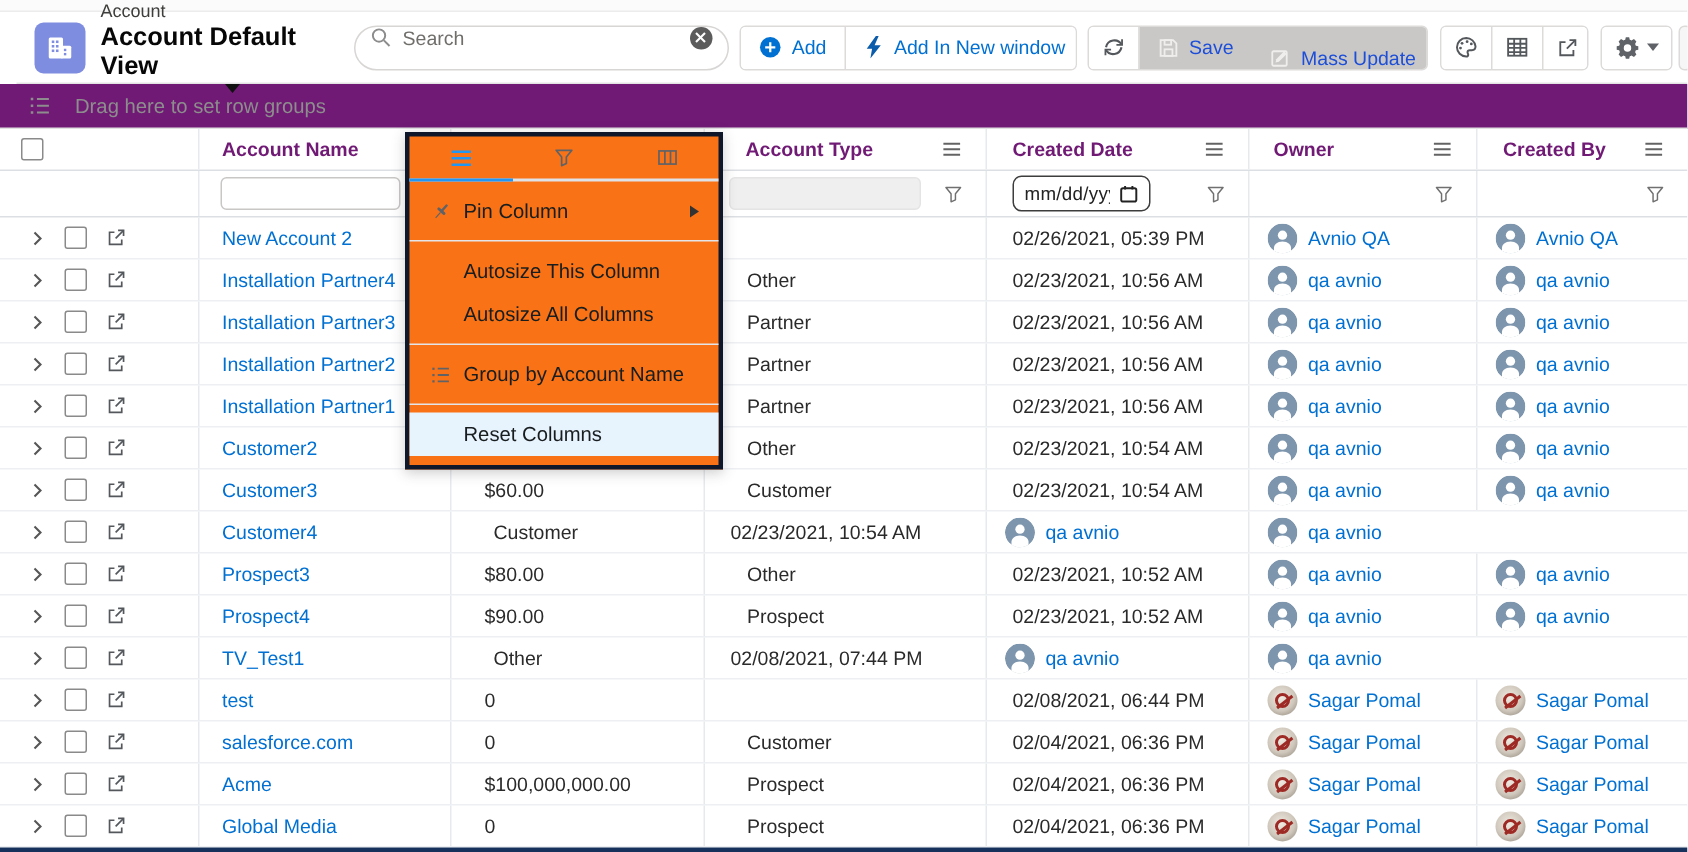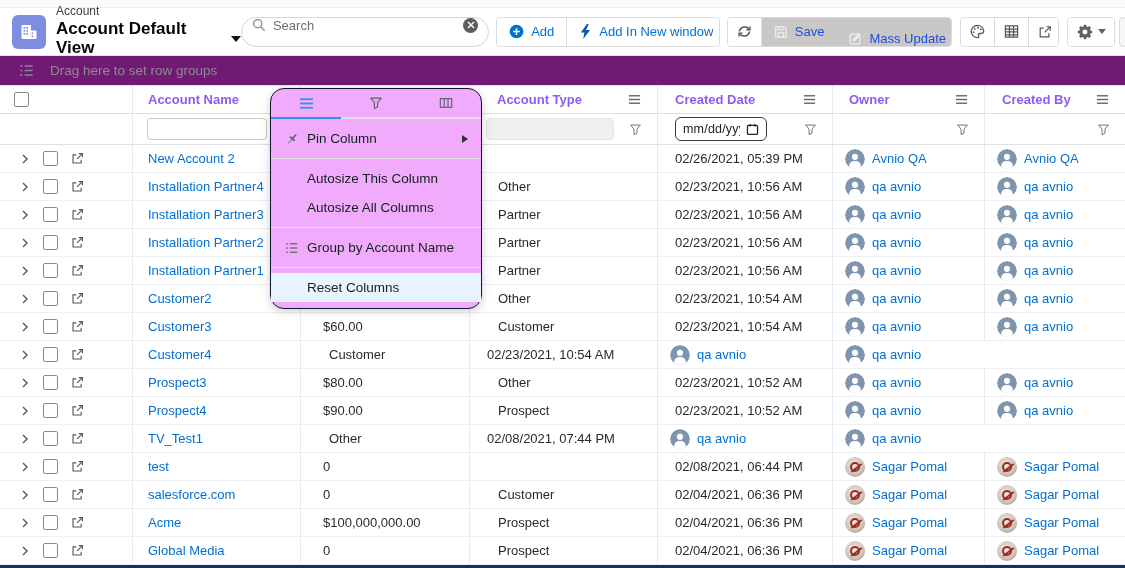--- a/index.html
+++ b/index.html
@@ -6,25 +6,25 @@
   html,body { width:1125px; height:568px; }
   body {
     font-family:"Liberation Sans", sans-serif;
     background:#fff; color:#2a2a2a; overflow:hidden; position:relative;
     font-size:13px;
   }
   
   .top-strip { height:8px; background:#fbfbfb; border-bottom:1px solid #ececec; }
 
   
-  .app-header { height:48px; display:flex; align-items:center; padding:0 0 0 12px; background:#fff; border-bottom:1px solid #e3e3e3; }
+  .app-header { height:48px; display:flex; align-items:center; padding:0 0 0 12px; background:#fff; border-bottom:1px solid #e3e3e3;margin-left:11px; }
   .logo { width:34px; height:34px; border-radius:6px; background:#7f8de1; display:flex; align-items:center; justify-content:center; flex:0 0 auto; }
   .title-block { margin-left:10px; line-height:1.15; }
   .obj-label { font-size:12px; color:#3e3e3c; }
-  .view-title { font-size:17px; font-weight:700; color:#080707; display:flex; align-items:center; }
+  .view-title { font-size:17px; font-weight:700; color:#080707; display:flex; align-items:center;flex-direction:column; }
   .caret-down { width:0; height:0; border-left:5px solid transparent; border-right:5px solid transparent; border-top:6px solid #111; margin-left:7px; margin-top:2px; }
   .hdr-spacer { flex:1; }
 
   .searchbox { width:255px; height:30px; border:1px solid #d8d6d4; border-radius:16px; display:flex; align-items:flex-start; padding:0 10px; background:#fff; }
   .searchbox input { border:none; outline:none; flex:1; font-size:13px; font-family:inherit; margin-left:7px; color:#2a2a2a; min-width:0; }
   .searchbox input::placeholder { color:#706e6b; }
   .clear-btn { width:15px; height:15px; border-radius:50%; background:#5c5c5c; display:flex; align-items:center; justify-content:center; flex:0 0 auto; }
 
   .btn-group { display:flex; align-items:stretch; height:30px; border:1px solid #dddbda; border-radius:4px; overflow:hidden; background:#fff; margin-left:7px; }
   .tb-btn { display:flex; align-items:center; padding:0 12px; background:#fff; font-size:13px; color:#0070d2; white-space:nowrap; border:none; font-family:inherit; cursor:pointer; }
@@ -35,21 +35,21 @@
   .tb-btn.disabled + .tb-btn.disabled { border-left:none;align-items:flex-end; }
   .gear-btn { display:flex; align-items:center; gap:5px; }
   .gear-caret { width:0; height:0; border-left:4px solid transparent; border-right:4px solid transparent; border-top:5px solid #5f6368; }
   .edge-sliver { position:absolute; right:-3px; top:17px; width:9px; height:30px; border:1px solid #dddbda; border-radius:4px; background:#f6f6f6; }
 
   
   .row-group-bar { height:30px; display:flex; align-items:center; padding:0 0 0 19px; border-bottom:1px solid #e2e2e2; background:#701a75; color:#8d8d8d; }
   .row-group-bar .rg-text { margin-left:16px; font-size:13.5px; }
 
   .g-head, .g-filter, .g-row { display:grid; grid-template-columns:133px 168px 169px 188px 175px 152px 140px; }
-  .g-head { height:28px; border-bottom:1px solid #dcdfe3; font-weight:700; color:#8b5cf6; }
+  .g-head { height:28px; border-bottom:1px solid #dcdfe3; font-weight:700; color:#701a75; }
   .g-filter { height:31px; border-bottom:1px solid #dcdfe3; }
   .g-row { height:28px; border-bottom:1px solid #edeff2; }
   .h-cell, .f-cell, .r-cell { display:flex; align-items:center; border-right:1px solid #e7eaed; overflow:hidden; white-space:nowrap; }
   .h-cell:last-child, .f-cell:last-child, .r-cell:last-child { border-right:none; }
   .h-cell .menu-glyph { margin-left:auto; margin-right:16px; display:flex; }
   .pl14{padding-left:14px}.pl15{padding-left:15px}.pl17{padding-left:17px}.pl22{padding-left:22px}.pl27{padding-left:27px}.pl28{padding-left:28px}.pl16{padding-left:16px}.pl12{padding-left:12px}
 
   .cb { width:15px; height:15px; border:1px solid #8a8a8a; border-radius:2px; background:#fff; display:inline-block; flex:0 0 auto; }
   .f-input { height:22px; border:1px solid #c9c7c5; border-radius:4px; background:#fff; width:120px; margin-left:14px; font-family:inherit; font-size:12px; padding:0 6px; outline:none; }
   .f-input.gray { background:#efefef; border:1px solid #e4e4e4; width:128px; margin-left:16px; }
@@ -64,22 +64,22 @@
   .ctrls, .ctrls * { display:flex; align-items:center; }
 
   .avatar { width:20px; height:20px; border-radius:50%; overflow:hidden; flex:0 0 auto; margin-right:7px; }
   .avatar-photo { width:20px; height:20px; border-radius:50%; flex:0 0 auto; margin-right:7px;
     background:radial-gradient(circle at 45% 40%, #efe9e1 0%, #cfc7bb 55%, #877d72 100%);
     display:flex; align-items:center; justify-content:center; }
   .ring { width:10px; height:10px; border:2px solid #9e2a25; border-radius:50%; position:relative; }
   .ring::after { content:''; position:absolute; left:-2px; top:3.5px; width:13px; height:2px; background:#9e2a25; transform:rotate(-38deg); }
 
   
-  .col-menu { position:absolute; left:270px; top:88px; width:212px; background:#f0abfc;
-    border:1px solid #0f172a; box-shadow:0 2px 8px rgba(60,60,60,.25); z-index:20; border-radius:14px; }
+  .col-menu { position:absolute; left:270px; top:88px; width:212px; background:#f97316;
+    border:3px solid #0f172a; box-shadow:0 2px 8px rgba(60,60,60,.25); z-index:20; border-radius:0; }
   .cm-tabs { height:30px; display:flex; border-bottom:2px solid #dfe2e6; }
   .cm-tab { flex:1; display:flex; align-items:center; justify-content:center; margin-bottom:-2px; border-bottom:2px solid transparent; cursor:pointer; }
   .cm-tab.active { border-bottom:2px solid #2196f3; }
   .cm-list { padding:5px 0 6px; }
   .cm-item { height:29px; display:flex; align-items:center; color:#181d1f; font-size:13.5px; cursor:pointer; }
   .cm-item .mi-icon { width:22px; margin-left:14px; display:flex; flex:0 0 auto; }
   .cm-item.highlight { background:#e7f3fd; }
   .cm-sub-arrow { margin-left:auto; margin-right:13px; width:0; height:0; border-top:4.5px solid transparent; border-bottom:4.5px solid transparent; border-left:6px solid #333; }
   .cm-sep { border-top:1px solid #e3e5e8; margin:5px 0; }
 

